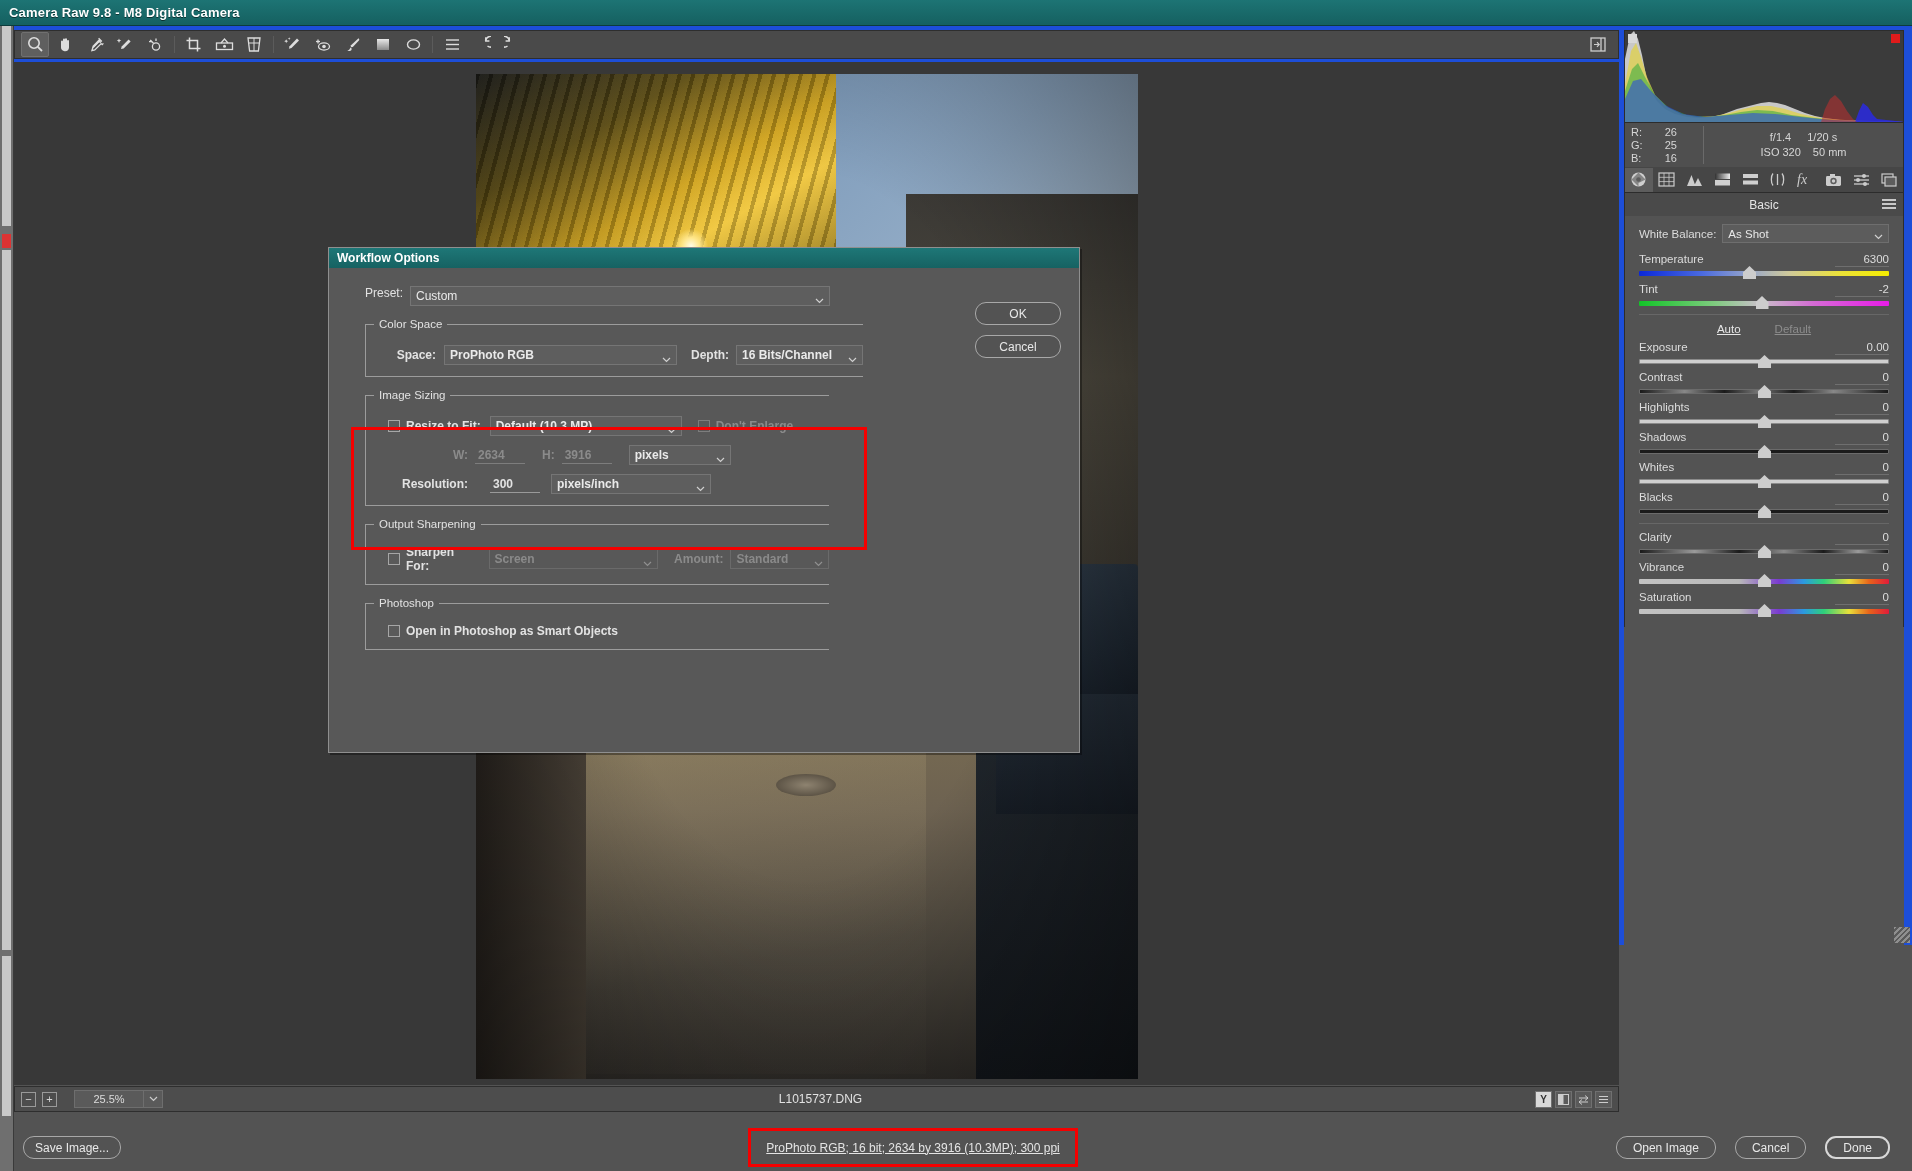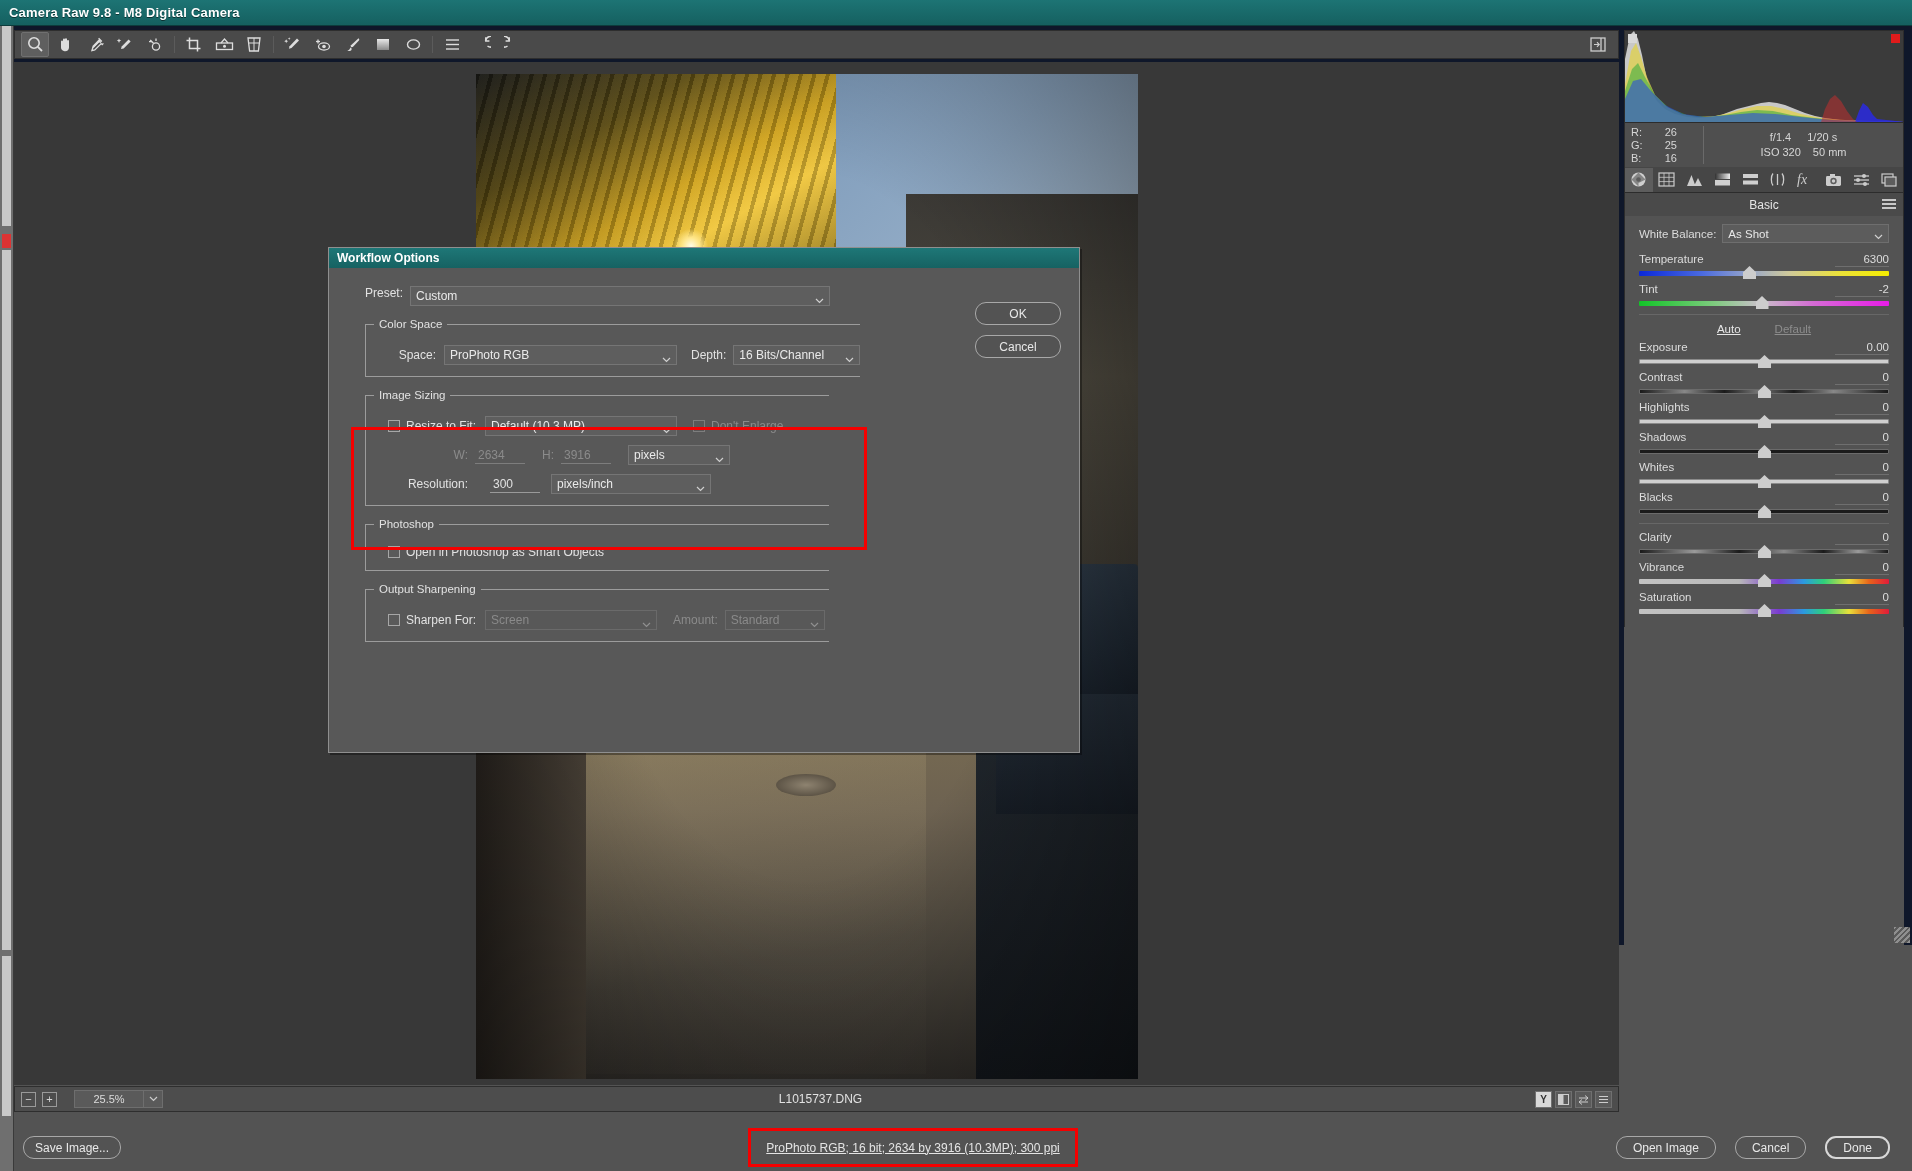--- a/index.html
+++ b/index.html
@@ -2,21 +2,21 @@
 <html><head>
 <meta charset="utf-8">
 <style>
   * { box-sizing: border-box; margin: 0; padding: 0; }
   html, body {
     width: 1912px; height: 1171px;
     background: #535353;
     font-family: "Liberation Sans", sans-serif;
     overflow: hidden;
   }
-  #app { position: relative; width: 1912px; height: 945px; background: #0f172a; }
+  #app { position: relative; width: 1912px; height: 945px; background: #1d4ed8; }
 
   
   .titlebar {
     position: absolute; left: 0; top: 0; width: 1912px; height: 26px;
     background: #1a6b6b;
     background: linear-gradient(to bottom, #1d7474 0%, #156060 100%);
     border-bottom: 1px solid #0d3c3c;
     display: flex; align-items: center;
   }
   .titlebar .tb-text {
@@ -302,21 +302,21 @@
   .select.disabled { color:#8a8a8a; background:#585858; border:1px solid #6a6a6a; }
 
   fieldset.grp {
     border:1px solid #9c9c9c; border-right:none; border-bottom:none;
     margin:12px 0 0 22px; padding: 6px 0 12px 0; position:relative;
   }
   fieldset.grp legend { color:#e2e2e2; font-size:11.5px; padding:0 5px; margin-left:8px; }
   fieldset.grp::after {
     content:""; position:absolute; left:0; bottom:0; width:100%; height:1px; background:#9c9c9c;
   }
-  .grp-inner { padding-left:22px; }
+  .grp-inner { padding-left:22px;font-weight:bold; }
 
   .frow { display:flex; align-items:center; margin-top:9px; }
   .flabel { color:#e2e2e2; font-size:12px; }
   .flabel.dim { color:#8b8b8b; }
   .chk {
     width:12px; height:12px; border:1px solid #a6a6a6; background:#5a5a5a;
     margin-right:6px; cursor:pointer; flex:none;
   }
   .chk.dim { border:1px solid #7d7d7d; background:#585858; }
   .numfield {
@@ -864,30 +864,20 @@
               <span>pixels/inch</span>
               <span class="chev"><svg width="9" height="6" viewBox="0 0 9 6">
                     <path d="M1 1l3.5 3.5L8 1" fill="none" stroke="#d0d0d0" stroke-width="1.2"></path>
                   </svg></span>
             </div>
           </div>
         </div>
       </fieldset>
 
       <fieldset class="grp" style="width:464px;">
-        <legend>Photoshop</legend>
-        <div class="grp-inner">
-          <div class="frow">
-            <div class="chk"></div>
-            <span class="flabel">Open in Photoshop as Smart Objects</span>
-          </div>
-        </div>
-      </fieldset>
-
-      <fieldset class="grp" style="width:464px;">
         <legend>Output Sharpening</legend>
         <div class="grp-inner">
           <div class="frow">
             <div class="chk"></div>
             <span class="flabel" style="margin-right:9px;">Sharpen For:</span>
             <div class="select disabled" style="width:172px;">
               <span>Screen</span>
               <span class="chev"><svg width="9" height="6" viewBox="0 0 9 6">
                     <path d="M1 1l3.5 3.5L8 1" fill="none" stroke="#909090" stroke-width="1.2"></path>
                   </svg></span>
@@ -896,20 +886,30 @@
             <div class="select disabled" style="width:100px;">
               <span>Standard</span>
               <span class="chev"><svg width="9" height="6" viewBox="0 0 9 6">
                     <path d="M1 1l3.5 3.5L8 1" fill="none" stroke="#909090" stroke-width="1.2"></path>
                   </svg></span>
             </div>
           </div>
         </div>
       </fieldset>
 
+      <fieldset class="grp" style="width:464px;">
+        <legend>Photoshop</legend>
+        <div class="grp-inner">
+          <div class="frow">
+            <div class="chk"></div>
+            <span class="flabel">Open in Photoshop as Smart Objects</span>
+          </div>
+        </div>
+      </fieldset>
+
       <div class="highlight-box"></div>
 
       <div class="dlg-buttons">
         <div class="btn">OK</div>
         <div class="btn">Cancel</div>
       </div>
 
     </div>
   </div>
 

